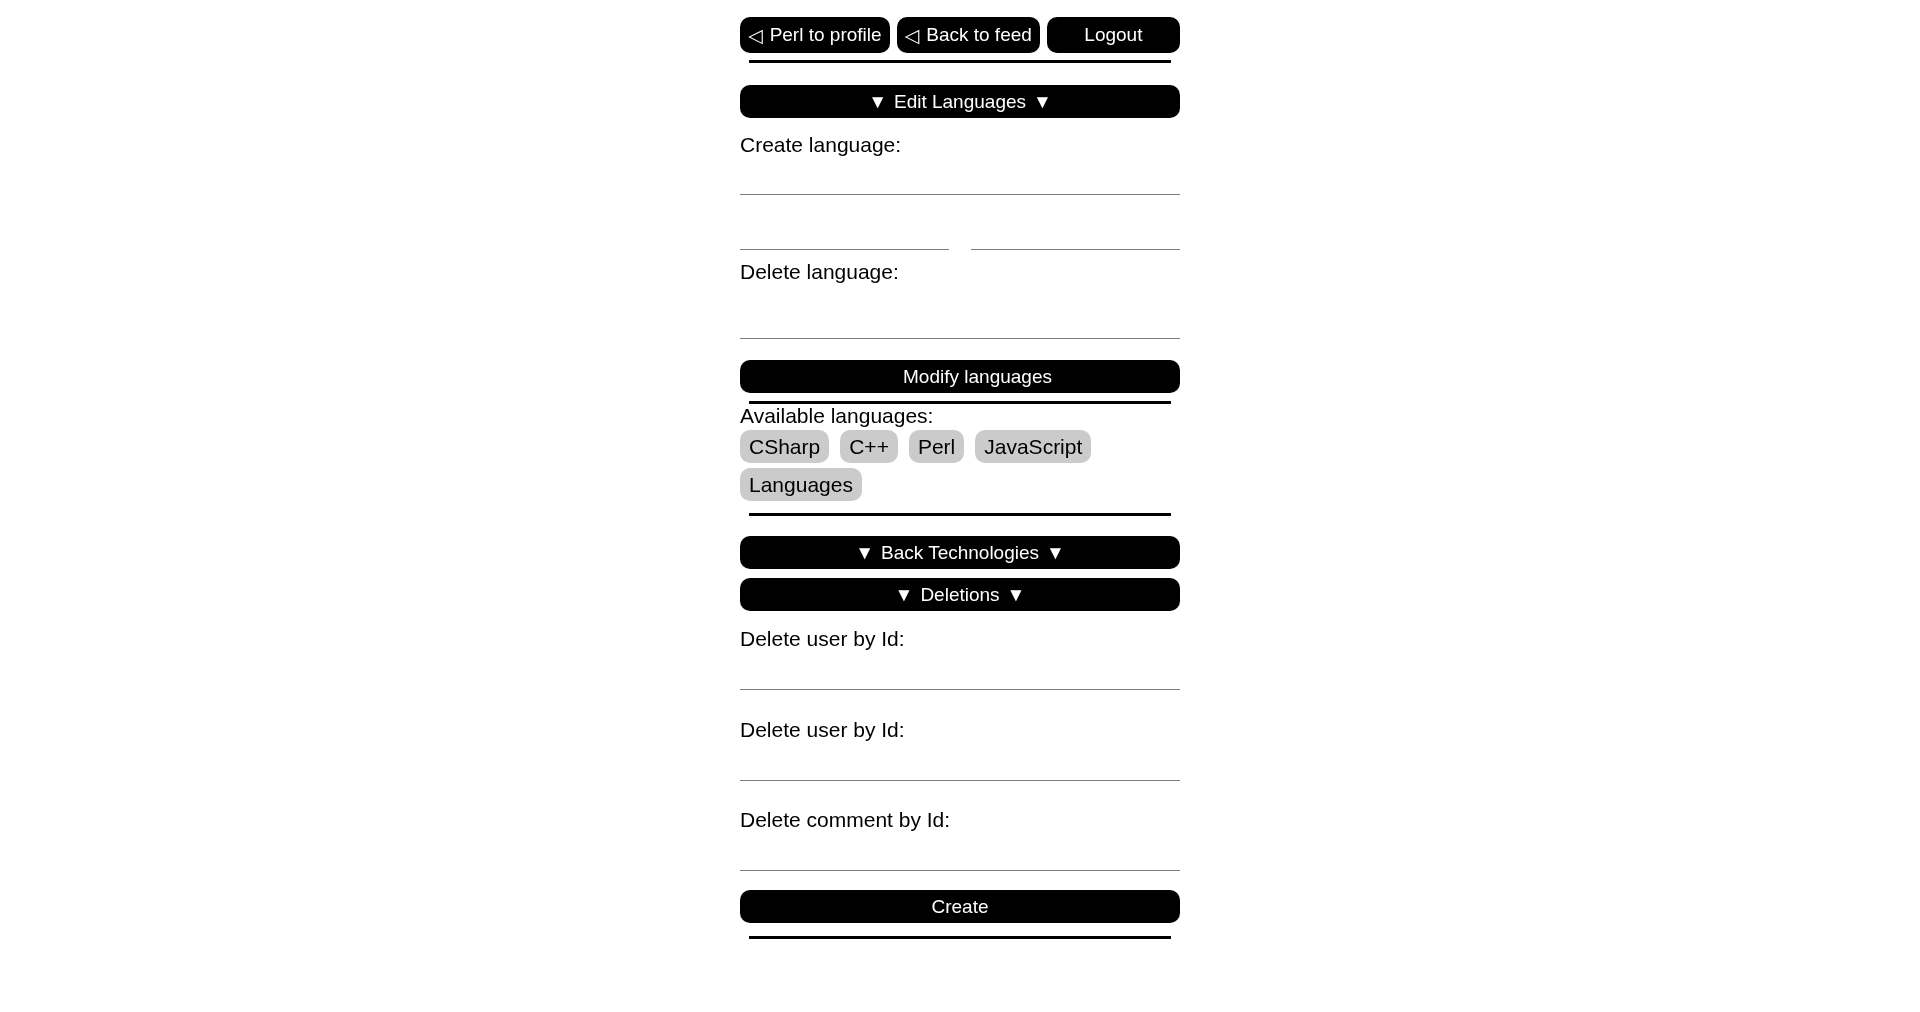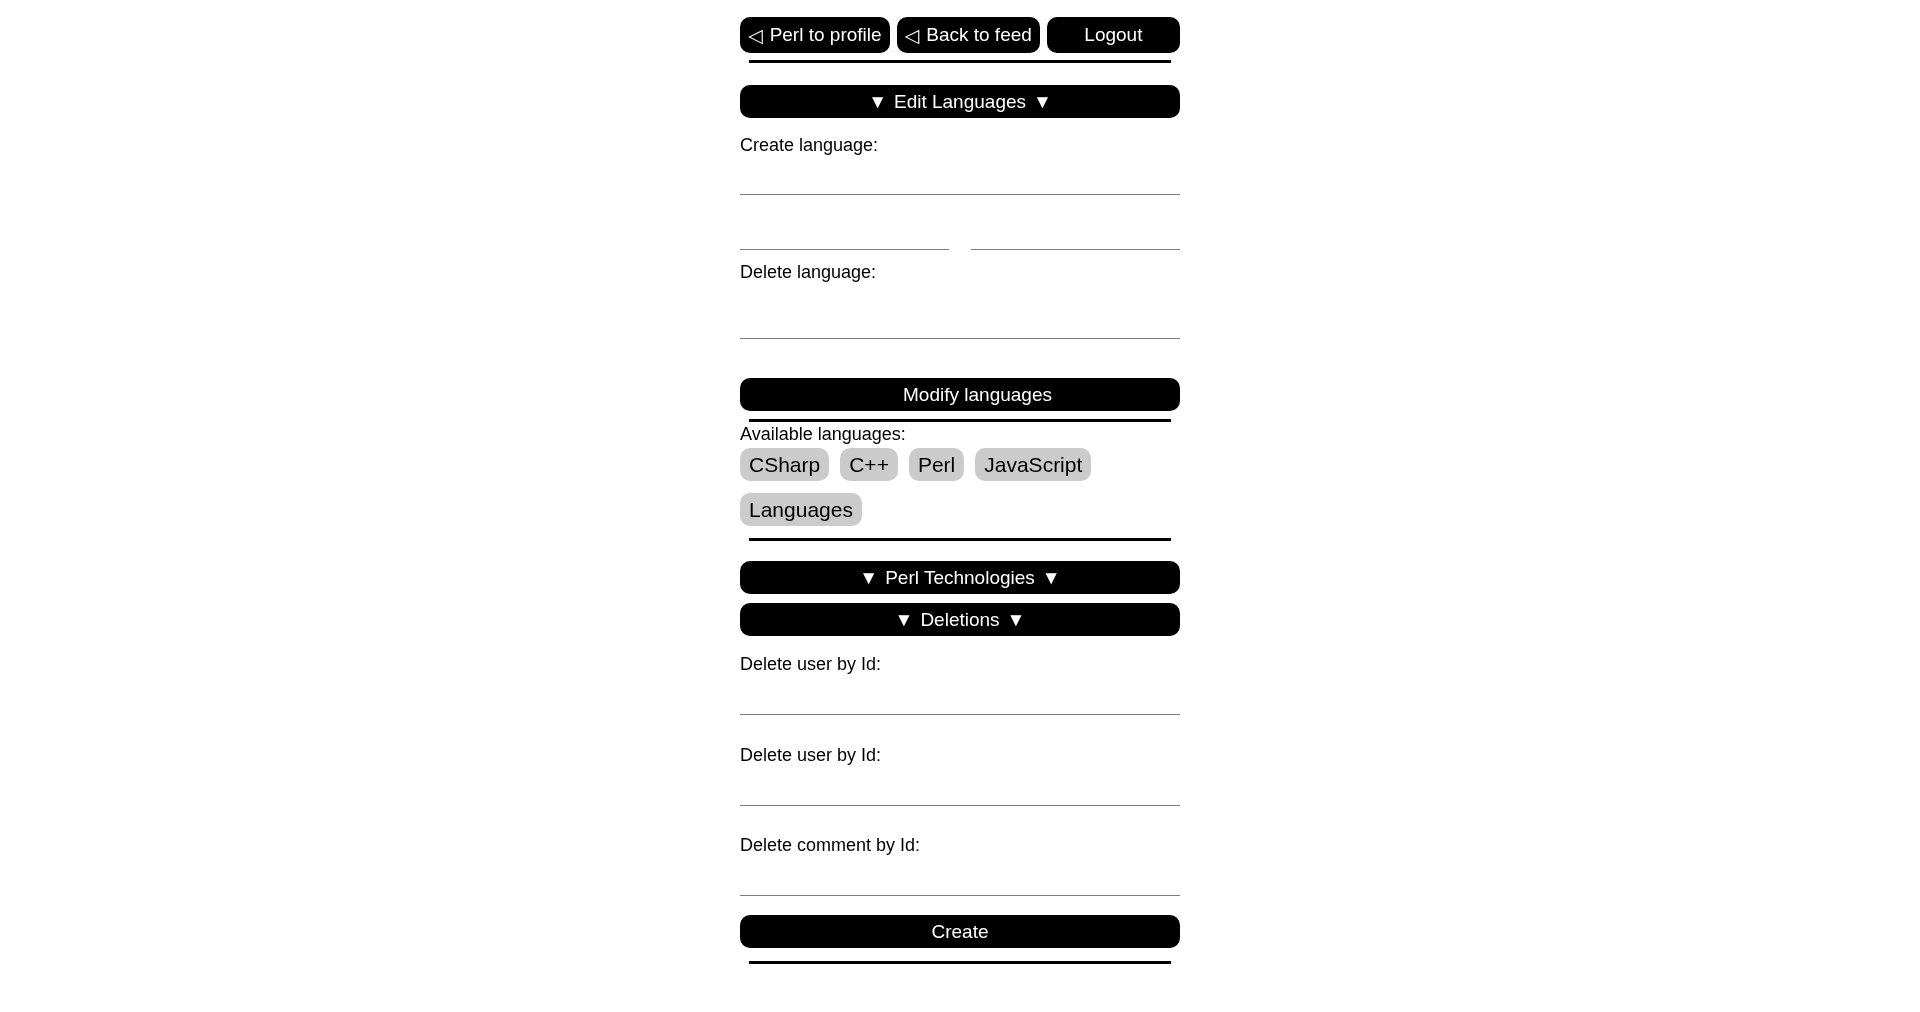--- a/index.html
+++ b/index.html
@@ -47,21 +47,21 @@
     background: #000000;
     border: none;
     margin: 7px 9px 0 9px;
   }
   .wide-btn {
     width: 100%;
     height: 33px;
   }
   .section-toggle { margin-top: 22px; }
   .field-label {
-    font-size: 18px;
+    font-size: 21px;
     line-height: 24px;
     color: #000000;
     margin-top: 15px;
   }
   .line-input {
     display: block;
     width: 100%;
     border: none;
     border-bottom: 1px solid #7d7d7d;
     background: transparent;
@@ -73,28 +73,28 @@
   }
   .tall { height: 55px; }
   .mid  { height: 39px; }
   .dual-row {
     display: flex;
     gap: 22px;
   }
   .dual-row .line-input { flex: 1; }
   .label-update { margin-top: 14px; }
   .label-delete-lang { margin-top: 10px; }
-  .modify-btn { margin-top: 39px; padding-left: 43px; }
+  .modify-btn { margin-top: 21px; padding-left: 43px; }
   .divider-after-btn { margin-top: 8px; }
   .avail-label { margin-top: 0; }
   .tags {
     margin-top: 2px;
     display: flex;
     flex-wrap: wrap;
-    gap: 12px 11px;
+    gap: 5px 11px;
   }
   .tag {
     background: #cbcbcb;
     color: #000000;
     border-radius: 10px;
     padding: 4px 9px;
     font-size: 21px;
     line-height: 25px;
   }
   .divider-after-tags { margin-top: 12px; }
@@ -161,21 +161,21 @@
 
       <span class="tag">JavaScript</span>
 
       <span class="tag">Languages</span>
     </div>
 
   <hr class="divider divider-after-tags">
 
   <button class="btn wide-btn tech-btn">
     <span>▼</span>
-    <span>Perl Technologies</span>
+    <span>Back Technologies</span>
     <span>▼</span>
   </button>
 
   <button class="btn wide-btn deletions-btn">
     <span>▼</span>
     <span>Deletions</span>
     <span>▼</span>
   </button>
 
   <div class="field-label label-del-user">Delete user by Id:</div>

